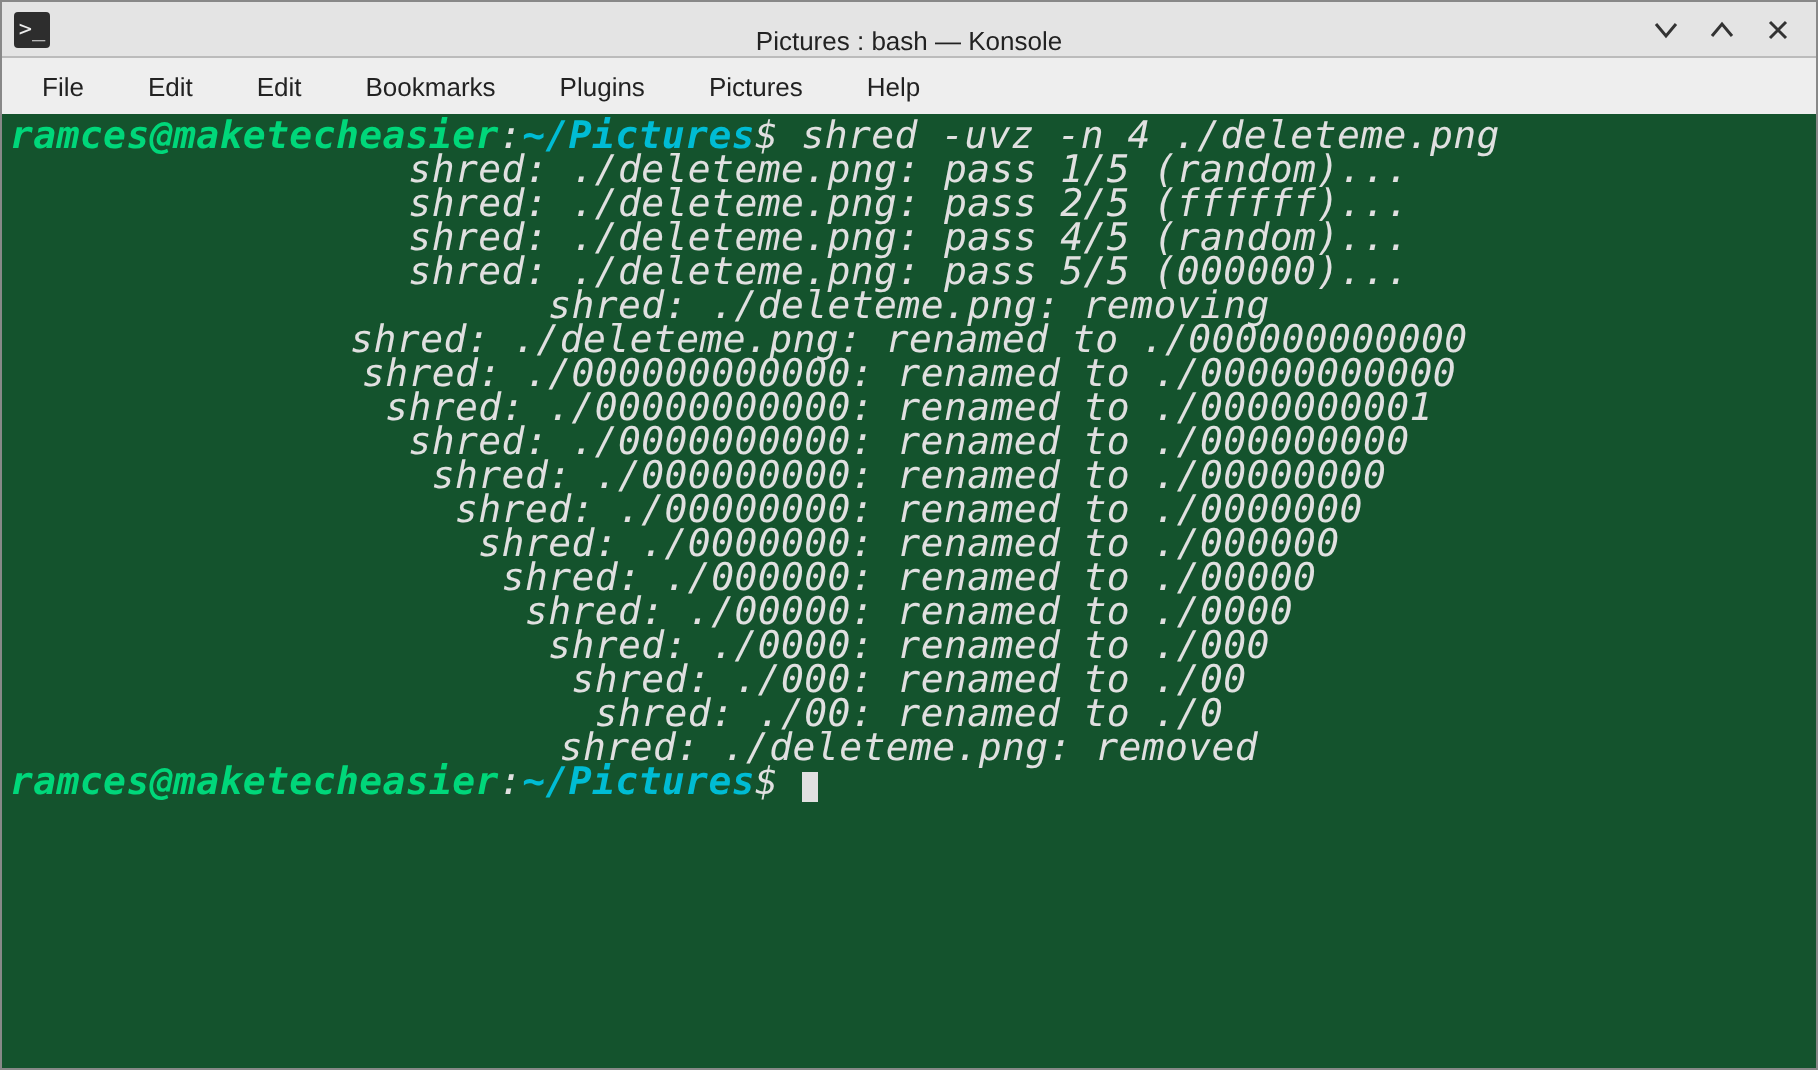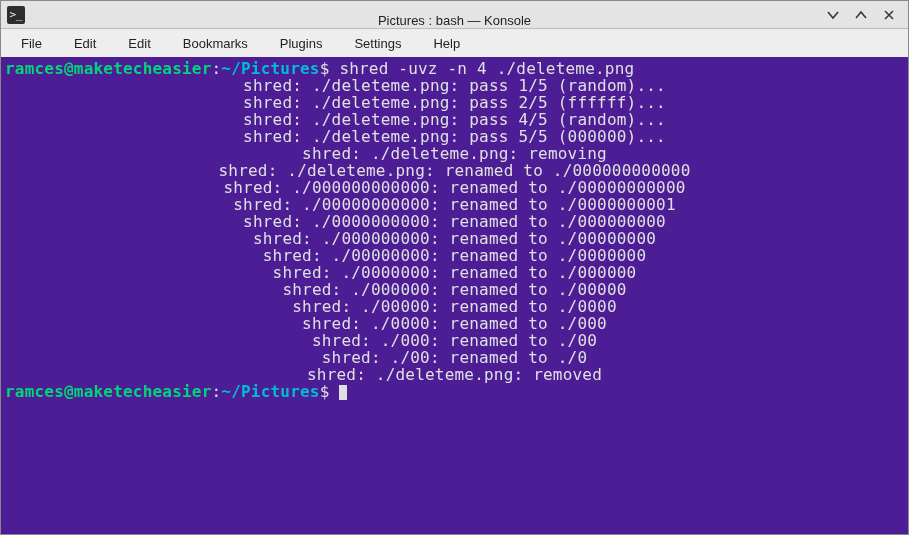--- a/index.html
+++ b/index.html
@@ -82,29 +82,30 @@
       gap: 8px;
       font-size: 13px;
       color: #222;
     }
     .menu-item {
       padding: 4px 12px;
       cursor: pointer;
     }
     .terminal {
       flex: 1;
-      background: #4c1d95;
+      background: #14532d;
       color: #e0e0e0;
       font-family: "DejaVu Sans Mono", "Liberation Mono", monospace;
-      font-size: 16px;
+      font-size: 19px;
       line-height: 17px;
       padding: 3px 4px;
       overflow: hidden;
       position: relative;
       letter-spacing: 0.2px;
+      font-style: italic;
     }
     .line {
       white-space: pre;
     }
     .user { color: #00d77a; font-weight: bold; }
     .host { color: #00d77a; font-weight: bold; }
     .colon { color: #e0e0e0; }
     .path { color: #00bcd4; font-weight: bold; }
     .dollar { color: #e0e0e0; }
     .cmd { color: #e0e0e0; }
@@ -145,21 +146,21 @@
       </div>
     </div>
   </div>
 
   <div class="menubar">
     <div class="menu-item">File</div>
     <div class="menu-item">Edit</div>
     <div class="menu-item">Edit</div>
     <div class="menu-item">Bookmarks</div>
     <div class="menu-item">Plugins</div>
-    <div class="menu-item">Settings</div>
+    <div class="menu-item">Pictures</div>
     <div class="menu-item">Help</div>
   </div>
 
   <div class="terminal">
     <div class="line"><span class="user">ramces</span><span class="user">@</span><span class="host">maketecheasier</span><span class="colon">:</span><span class="path">~/Pictures</span><span class="dollar">$</span><span class="cmd"> </span><span class="cmd">shred -uvz -n 4 ./deleteme.png</span></div>
     <div id="output-container">
         <div class="line out">shred: ./deleteme.png: pass 1/5 (random)...</div>
         <div class="line out">shred: ./deleteme.png: pass 2/5 (ffffff)...</div>
         <div class="line out">shred: ./deleteme.png: pass 4/5 (random)...</div>
         <div class="line out">shred: ./deleteme.png: pass 5/5 (000000)...</div>

